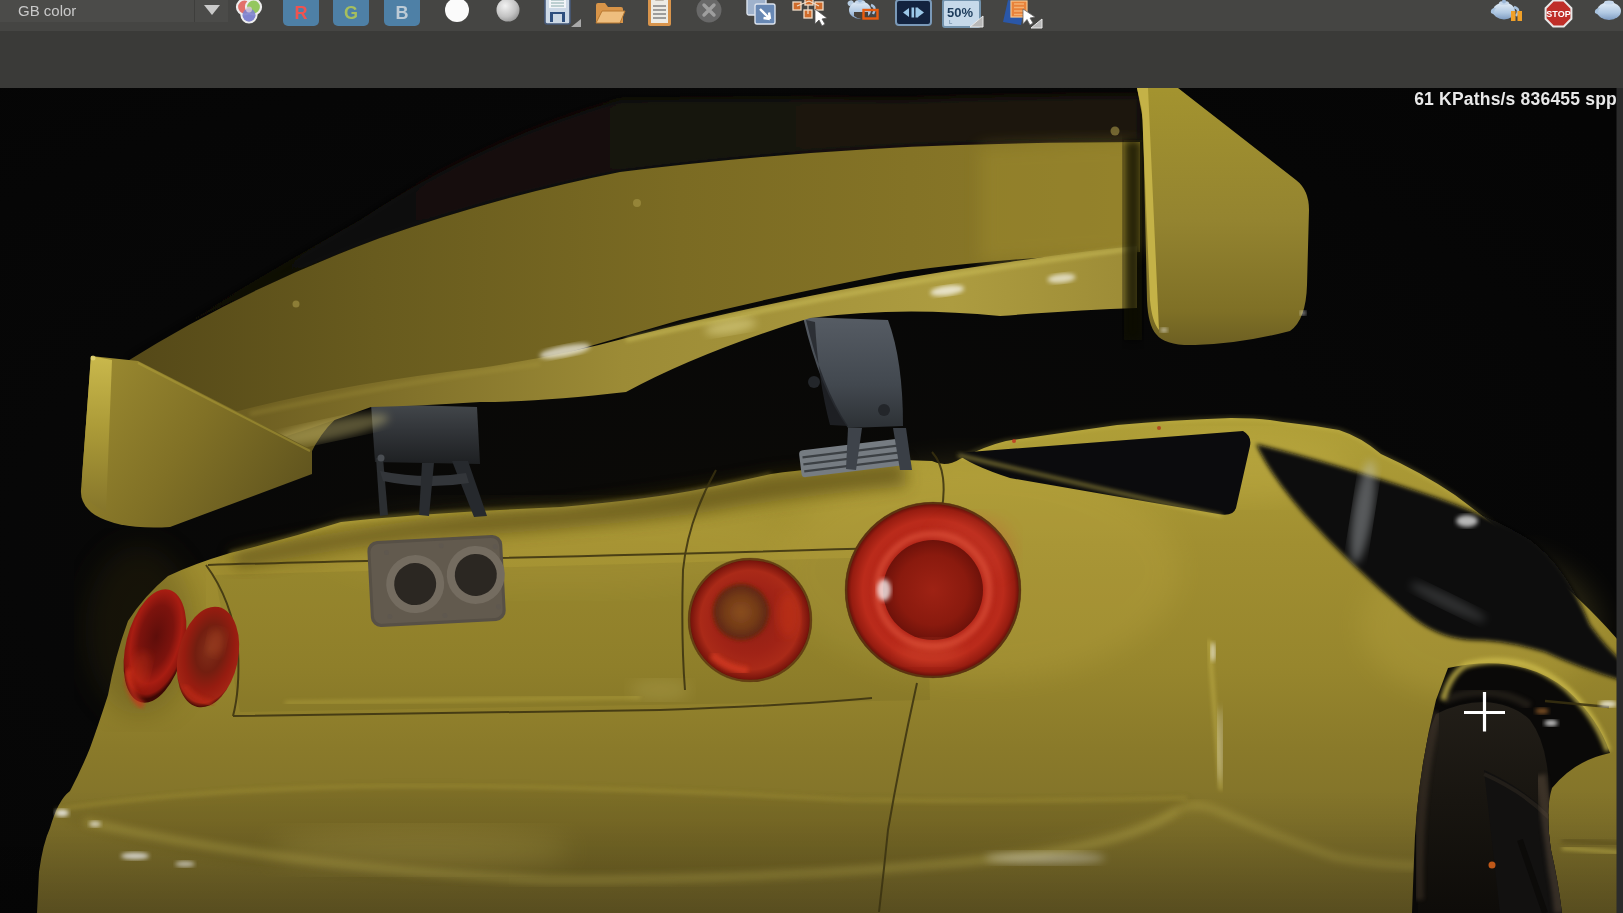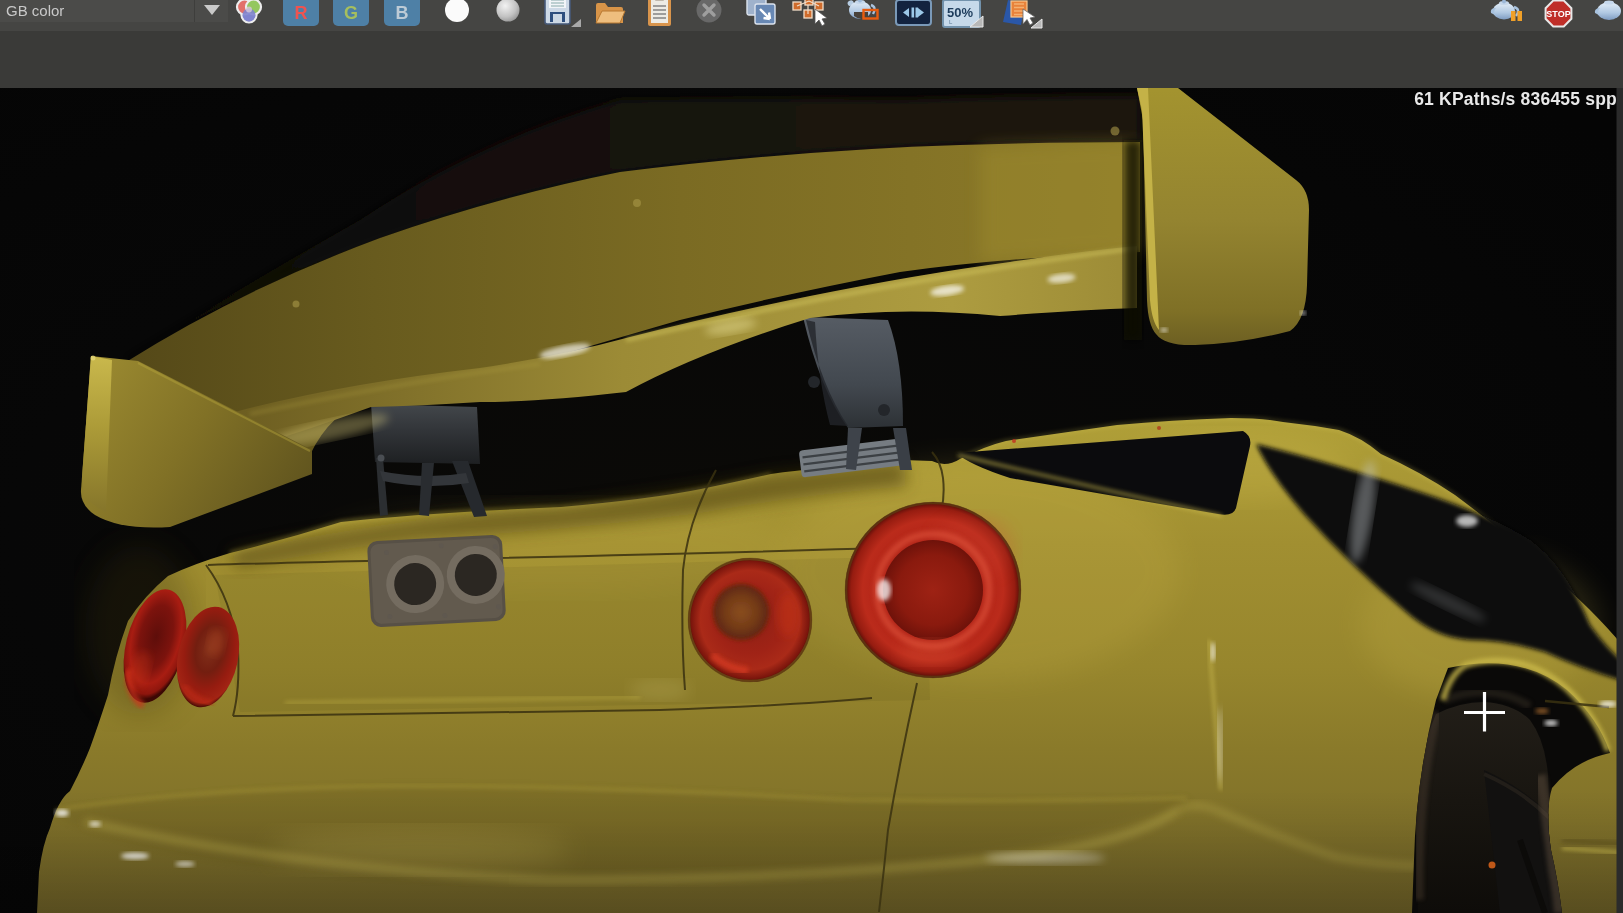--- a/index.html
+++ b/index.html
@@ -1,18 +1,18 @@
 <!DOCTYPE html>
 <html><head>
 <meta charset="utf-8">
 <style>
 html,body{margin:0;padding:0;width:1623px;height:913px;overflow:hidden;background:#0a0a0a;font-family:"Liberation Sans",sans-serif;}
 #row1{position:absolute;top:0;left:0;width:1623px;height:31px;background:#454543;}
 #row2{position:absolute;top:31px;left:0;width:1623px;height:57px;background:#3a3a38;}
-#dd{position:absolute;top:0;left:0;width:194px;height:22px;background:#4b4b49;color:#c9c9c9;font-size:15px;line-height:21px;padding-left:6px;box-sizing:border-box;}
+#dd{position:absolute;top:0;left:0;width:194px;height:22px;background:#4b4b49;color:#c9c9c9;font-size:15px;line-height:21px;padding-left:18px;box-sizing:border-box;}
 #ddarr{position:absolute;top:0;left:194px;width:34px;height:22px;background:#4b4b49;border-left:1px solid #3e3e3c;box-sizing:border-box;}
 #ddarr:after{content:"";position:absolute;left:9px;top:5px;width:0;height:0;border-left:8px solid transparent;border-right:8px solid transparent;border-top:10px solid #c9c9c9;}
 svg{position:absolute;top:0;left:0;}
 </style>
 </head>
 <body>
 <div id="row1"></div>
 <div id="row2"></div>
 <svg id="scene" width="1623" height="913" viewBox="0 0 1623 913">
 <defs>

